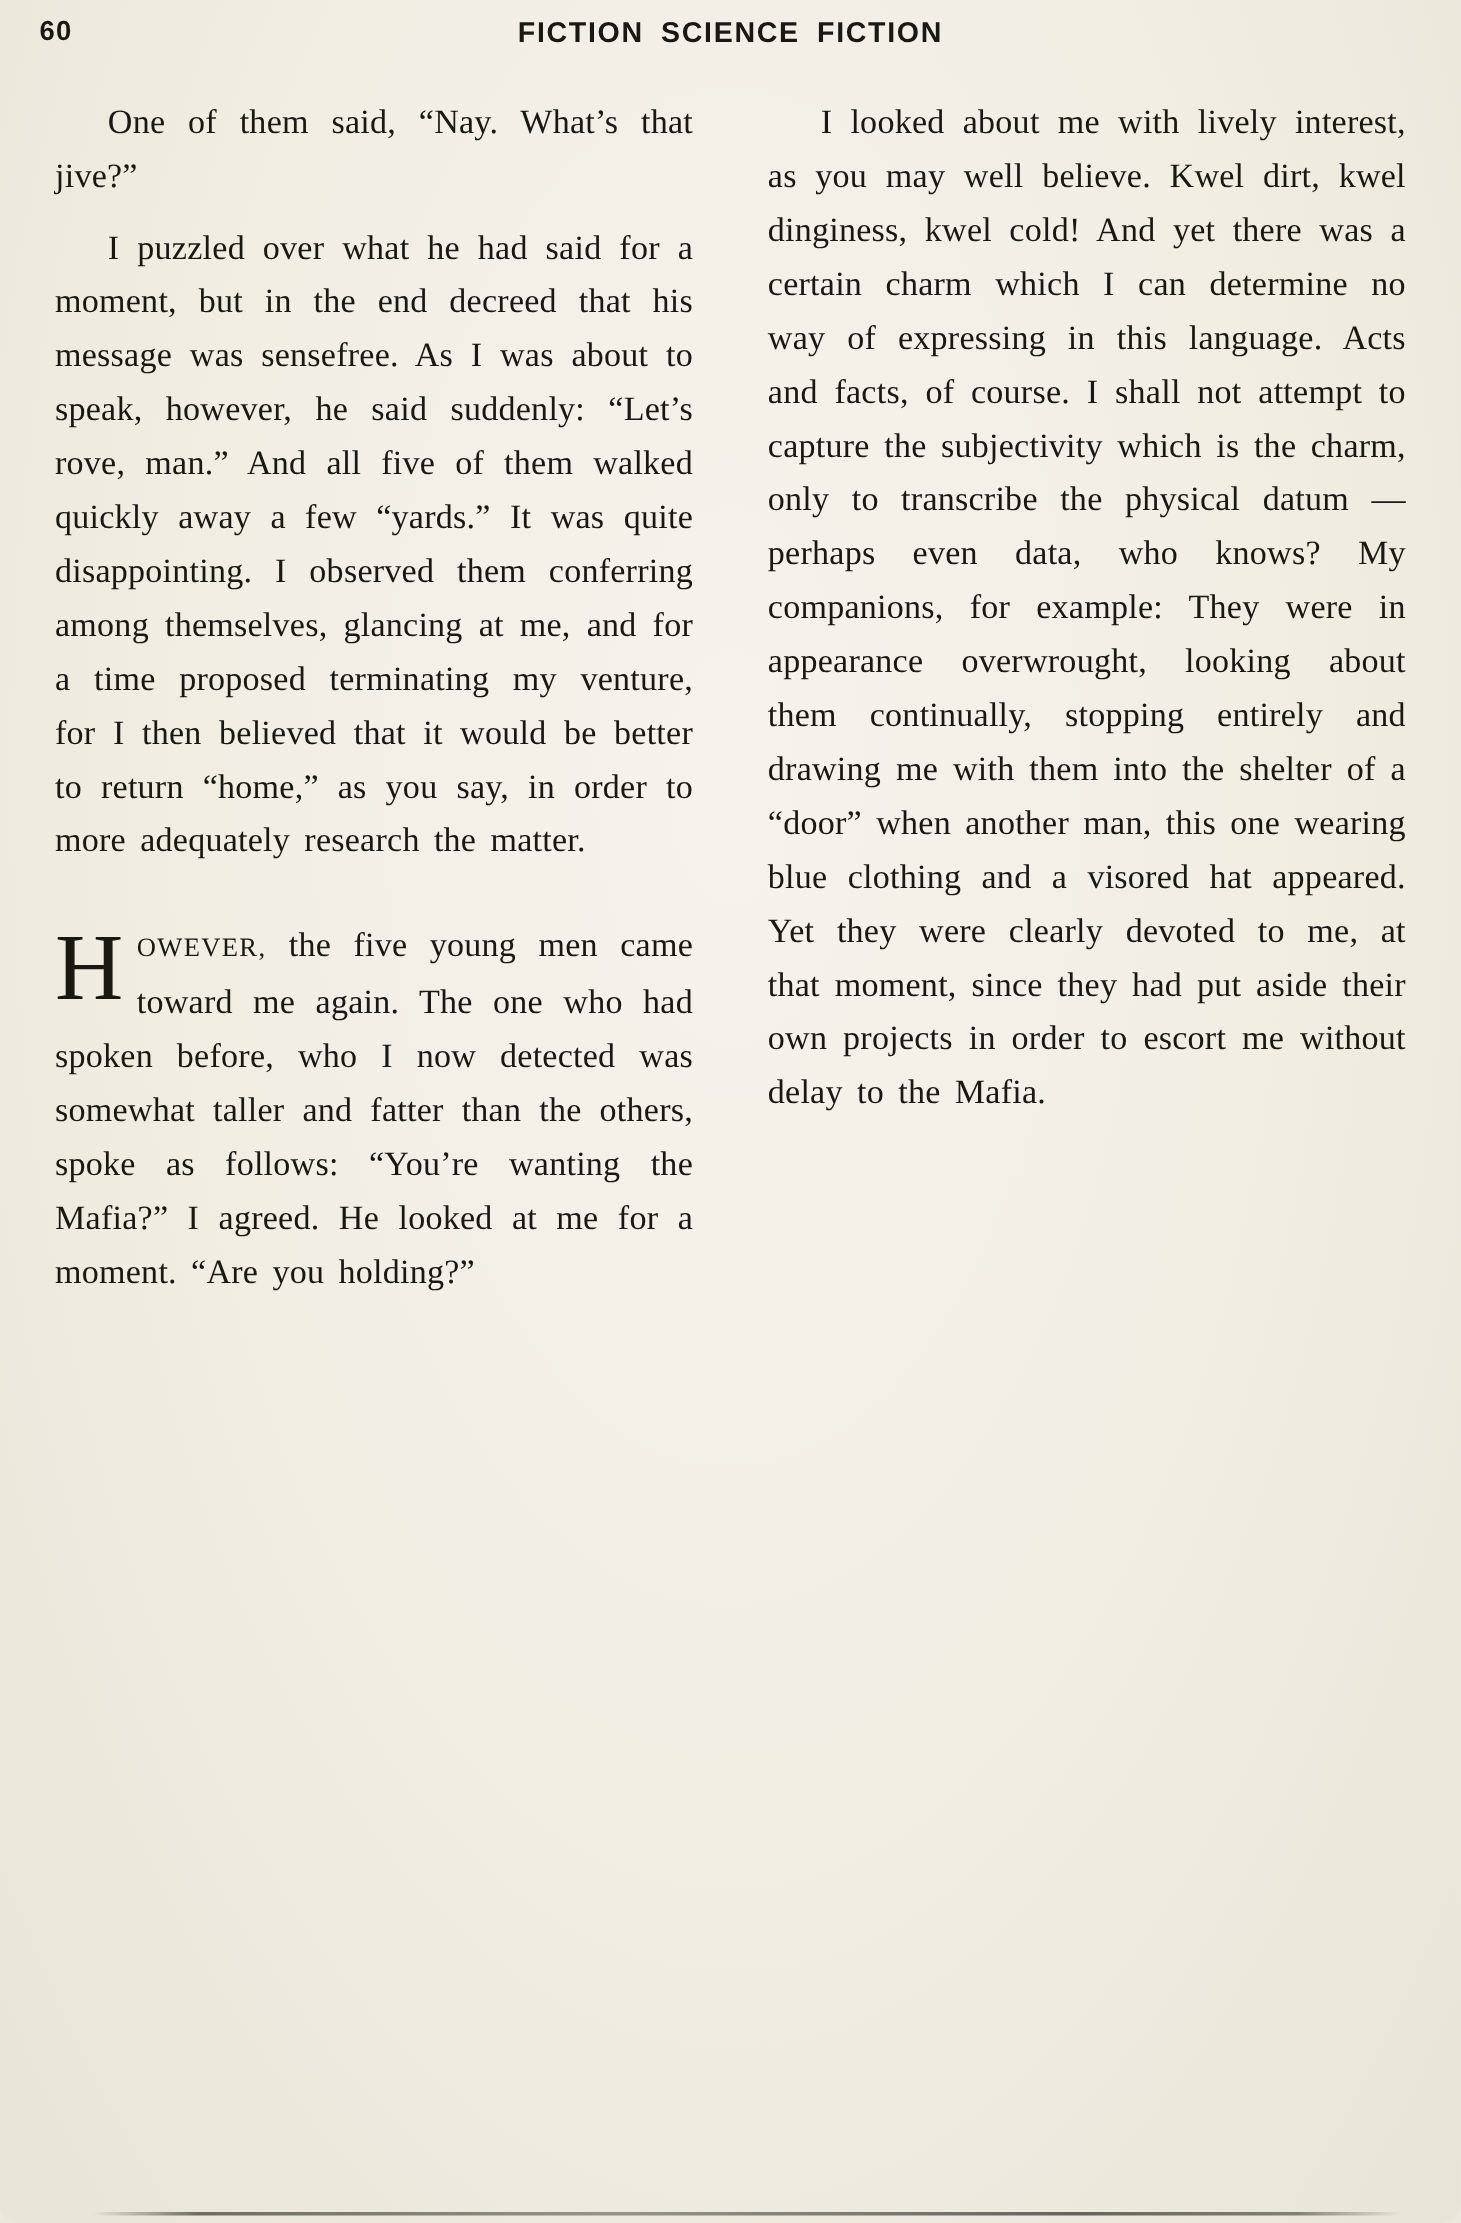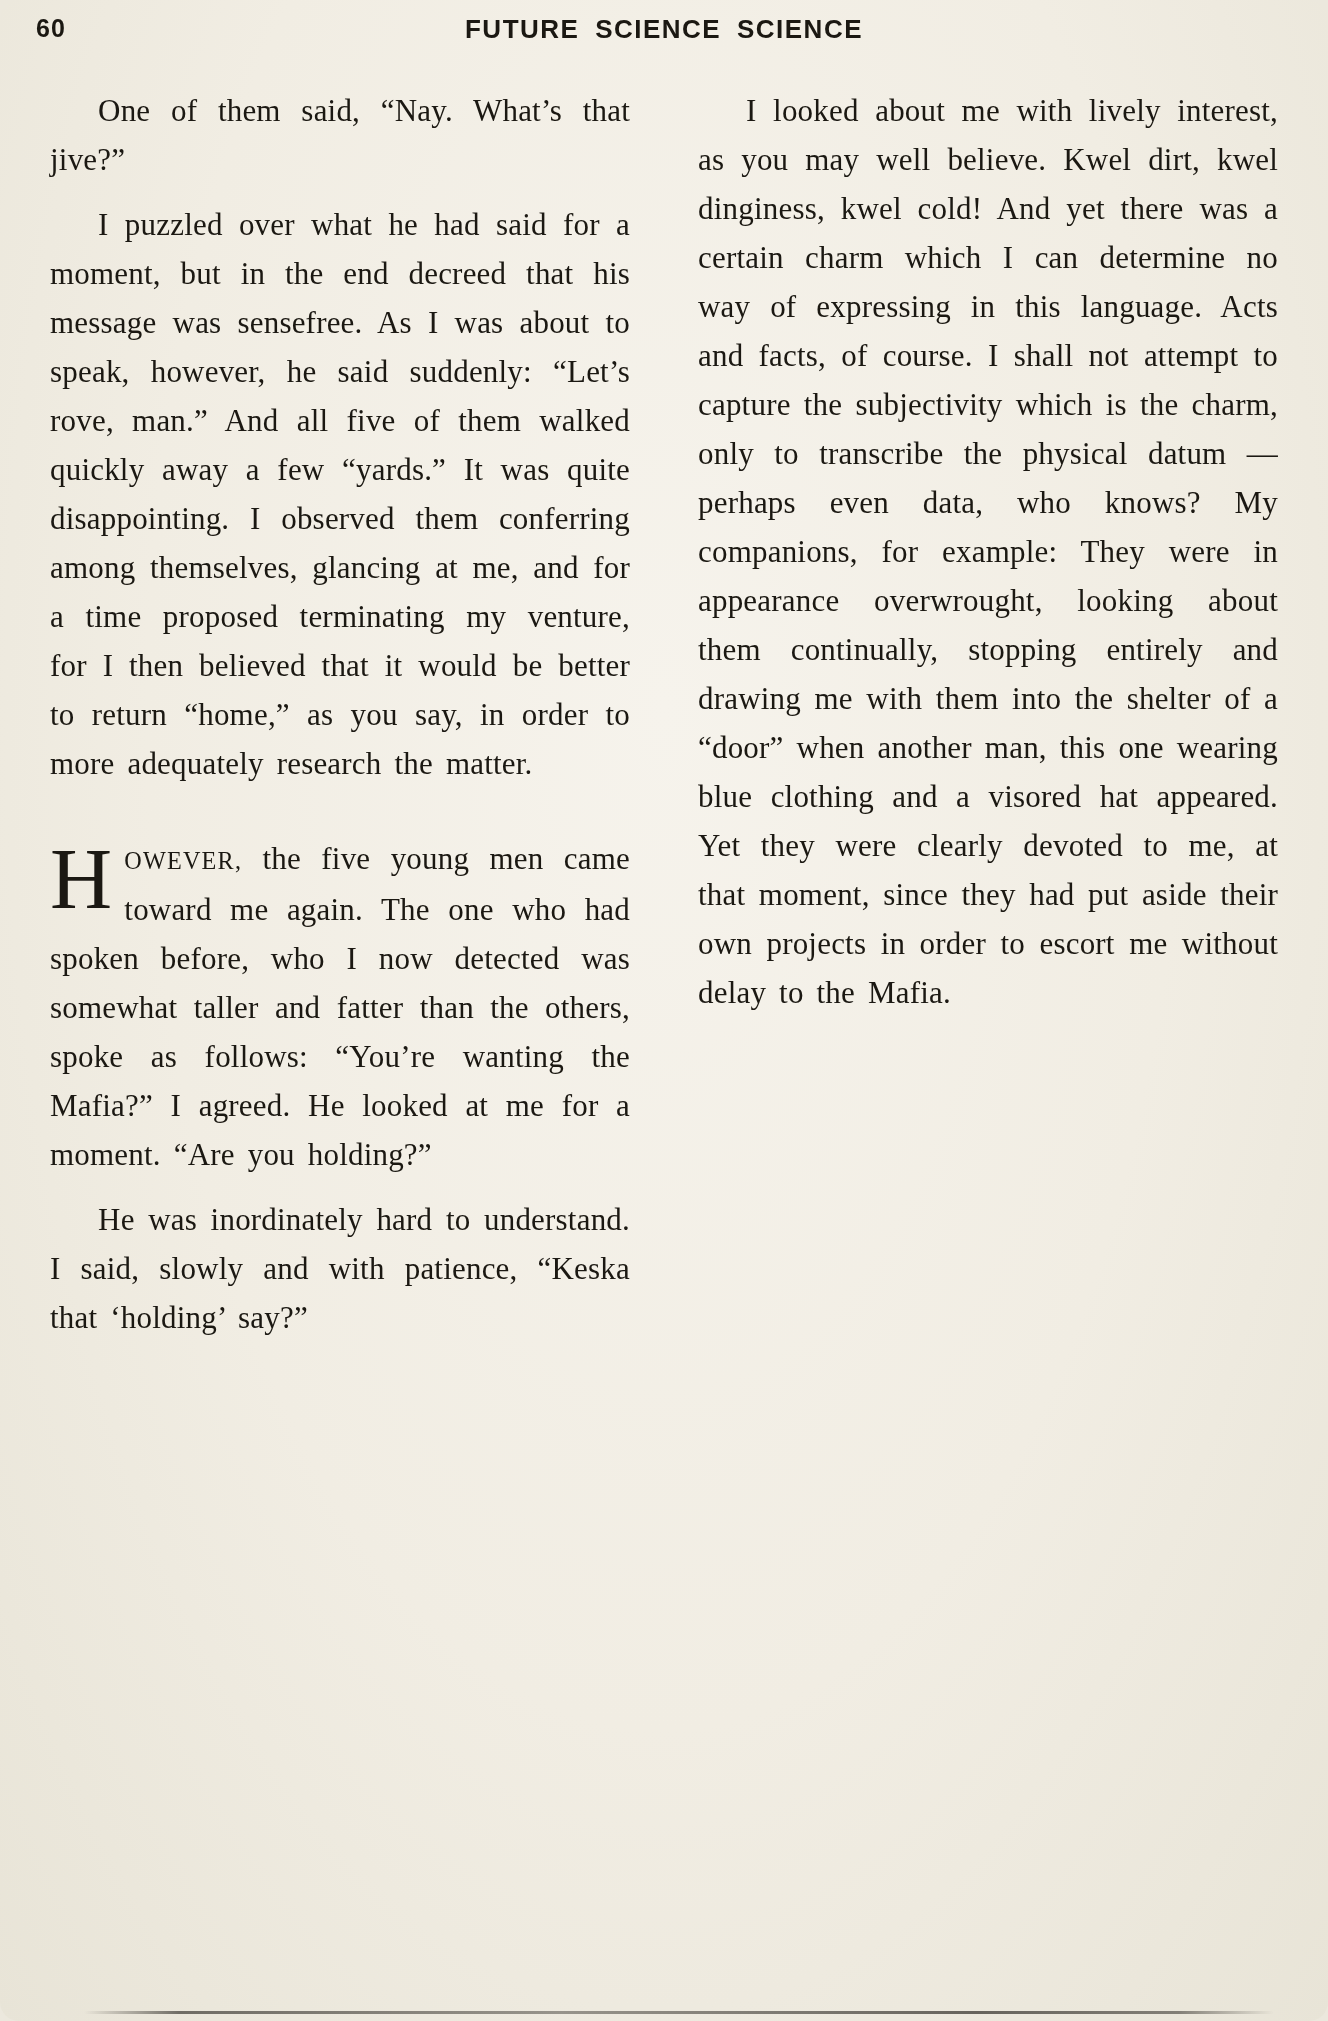--- a/index.html
+++ b/index.html
@@ -92,32 +92,31 @@
       rgba(45,43,37,0) 100%);
   }
 </style>
 </head>
 <body>
 
 <div class="page">
 
   <header class="page-header">
     <span class="page-number">60</span>
-    <span class="running-title">FUTURE SCIENCE SCIENCE</span>
+    <span class="running-title">FICTION SCIENCE FICTION</span>
   </header>
 
   <main class="columns">
 
     <div class="col">
       <p class="para indent">One of them said, “Nay. What’s that jive?”</p>
       <p class="para indent">I puzzled over what he had said for a moment, but in the end decreed that his message was sensefree. As I was about to speak, however, he said suddenly: “Let’s rove, man.” And all five of them walked quickly away a few “yards.” It was quite disappointing. I observed them conferring among themselves, glancing at me, and for a time proposed terminating my venture, for I then believed that it would be better to return “home,” as you say, in order to more adequately research the matter.</p>
       <p class="para section-start">
         <span class="dropcap">H</span><span class="smallcaps">OWEVER,</span><span> the five young men came toward me again. The one who had spoken before, who I now detected was somewhat taller and fatter than the others, spoke as follows: “You’re wanting the Mafia?” I agreed. He looked at me for a moment. “Are you holding?”</span>
       </p>
-      <p class="para indent">He was inordinately hard to understand. I said, slowly and with patience, “Keska that ‘holding’ say?”</p>
     </div>
 
     <div class="col">
       <p class="para indent">I looked about me with lively interest, as you may well believe. Kwel dirt, kwel dinginess, kwel cold! And yet there was a certain charm which I can determine no way of expressing in this language. Acts and facts, of course. I shall not attempt to capture the subjectivity which is the charm, only to transcribe the physical datum — perhaps even data, who knows? My companions, for example: They were in appearance overwrought, looking about them continually, stopping entirely and drawing me with them into the shelter of a “door” when another man, this one wearing blue clothing and a visored hat appeared. Yet they were clearly devoted to me, at that moment, since they had put aside their own projects in order to escort me without delay to the Mafia.</p>
     </div>
 
   </main>
 
   <div class="scan-line"></div>
 

